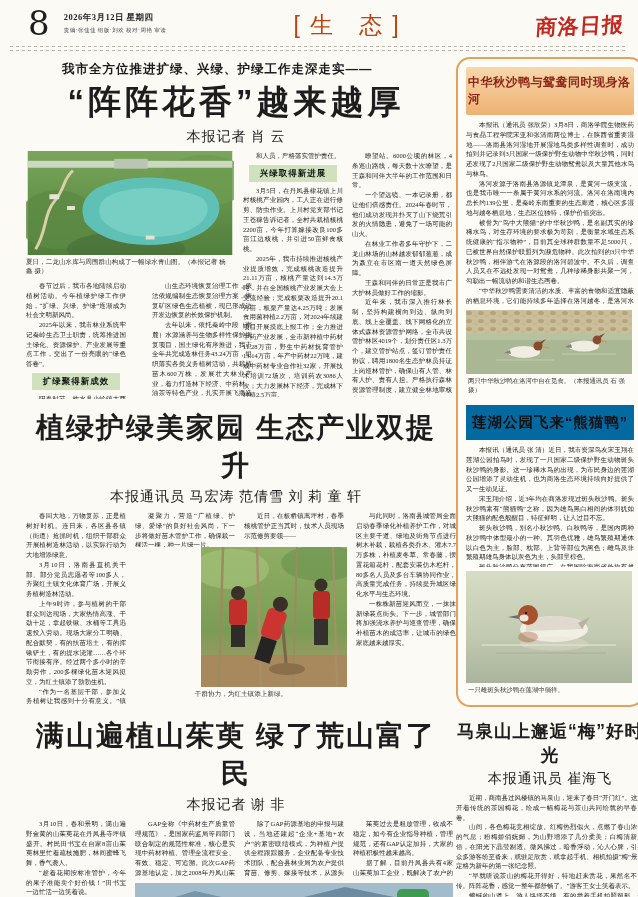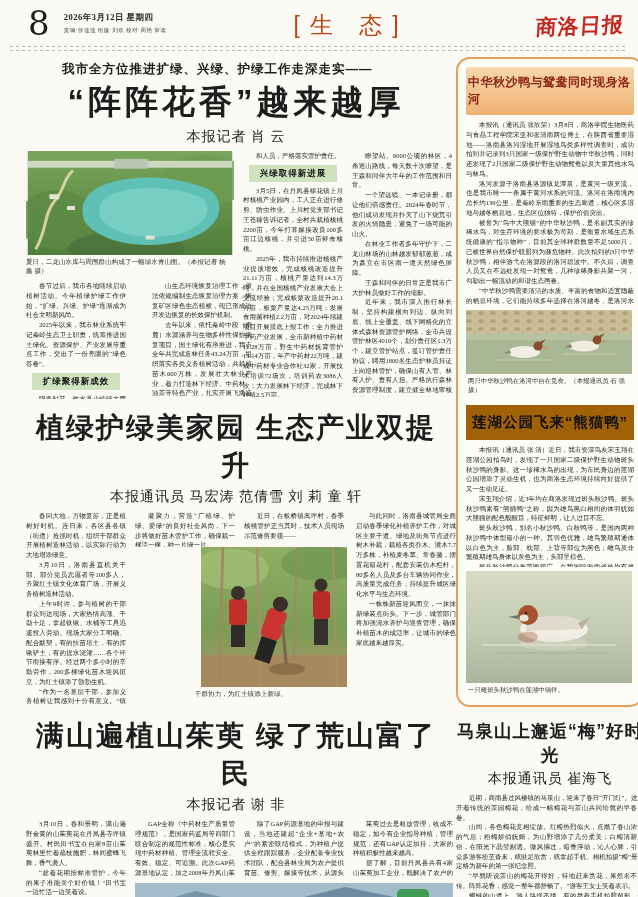--- a/index.html
+++ b/index.html
@@ -42,21 +42,21 @@
   .gmid{width:212px;flex:0 0 auto;}
   .gmini{display:flex;gap:9px;height:36px;overflow:hidden;}
   .gphoto{margin-left:auto;display:block;}
   .h196{height:196px;}
   
   .crt{width:318px;flex:0 0 auto;}
   .ccols{display:flex;gap:9px;height:60px;overflow:hidden;}
   
   .railbox{border:2px solid #e3a05f;border-radius:14px;padding:8px 8px 10px 8px;background:#fdfcf7;}
   .rtitle1{background:linear-gradient(#f7d8ac,#eeb173);color:#8c2418;font-family:"Liberation Sans",sans-serif;font-weight:900;font-size:12px;text-align:left;padding:7px 2px;letter-spacing:.5px;border-radius:2px;}
-  .rtitle2{background:#a16207;color:#111;font-family:"Liberation Sans",sans-serif;font-weight:900;font-size:14.5px;text-align:center;padding:8px 2px;letter-spacing:1px;margin-top:10px;}
+  .rtitle2{background:#0369a1;color:#111;font-family:"Liberation Sans",sans-serif;font-weight:900;font-size:14.5px;text-align:center;padding:8px 2px;letter-spacing:1px;margin-top:10px;}
   .rbody{font-size:6.5px;line-height:1.5;text-align:justify;overflow:hidden;margin-top:5px;}
   .rbody p{margin:0;text-indent:2em;}
   .h186{height:186px;}
   .h122{height:122px;}
   .rcap{font-size:6.4px;color:#333;margin:3px 0 0 2px;font-family:"Liberation Sans",sans-serif;}
   .rail3head{font-family:"Liberation Sans",sans-serif;font-weight:900;font-size:17.5px;text-align:center;letter-spacing:1px;margin:12px 0 0 0;}
   .rail3body{font-size:6.5px;line-height:1.5;text-align:justify;overflow:hidden;height:112px;}
   .rail3body p{margin:0;text-indent:2em;}
 </style>
 </head>

